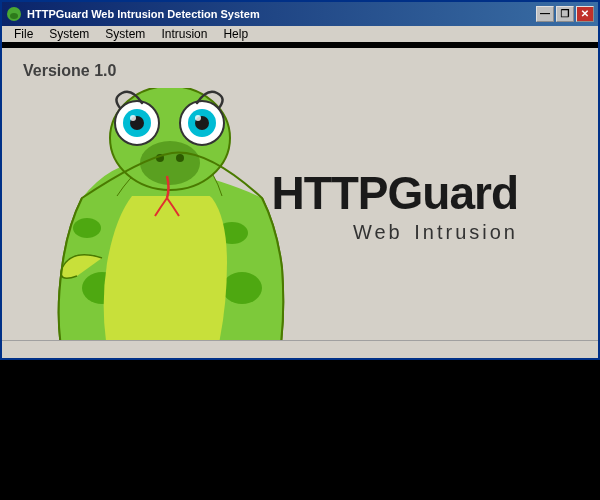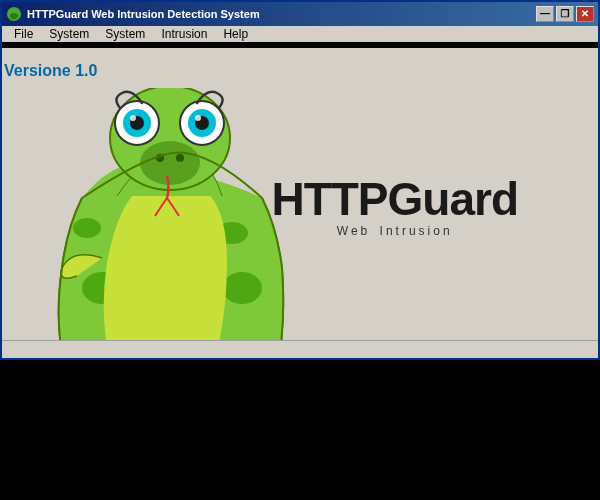--- a/index.html
+++ b/index.html
@@ -98,24 +98,24 @@
     .content {
       flex: 1;
       background: #d4d0c8;
       position: relative;
       overflow: hidden;
     }
 
     .version-text {
       position: absolute;
       top: 14px;
-      left: 2px;
+      left: 21px;
       font-size: 16px;
       font-weight: bold;
-      color: #0369a1;
+      color: #404040;
     }
 
     
     .illustration {
       position: absolute;
       top: 40px;
       left: 0;
       right: 0;
       bottom: 10px;
       display: flex;
@@ -133,26 +133,26 @@
 
     .app-title-main {
       font-size: 46px;
       font-weight: bold;
       color: #1a1a1a;
       letter-spacing: -1px;
       line-height: 1;
     }
 
     .app-title-sub {
-      font-size: 12px;
+      font-size: 20px;
       color: #333;
       letter-spacing: 3px;
       word-spacing: 3px;
       line-height: 1.6;
-      text-align: center;
+      text-align: right;
     }
 
     
     .status-bar {
       height: 18px;
       background: #d4d0c8;
       border-top: 1px solid #a0a0a0;
       display: flex;
       align-items: center;
       padding: 0 4px;

